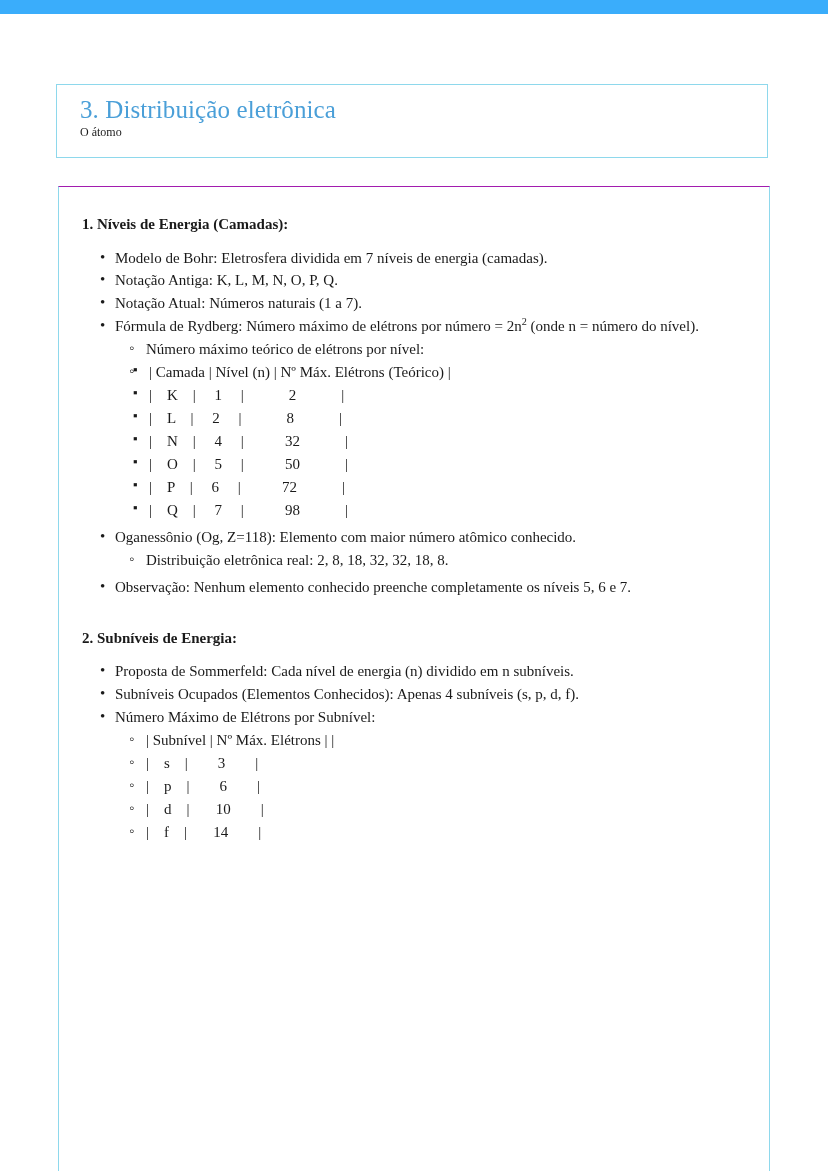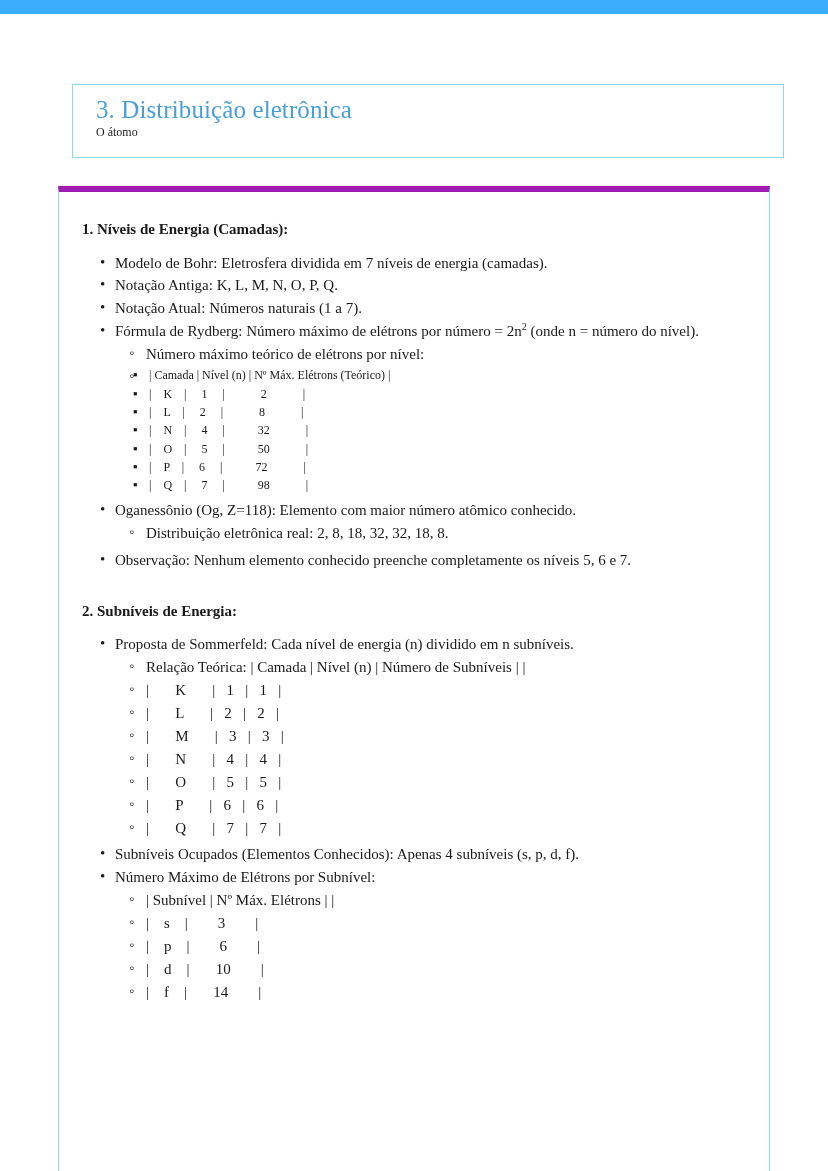--- a/index.html
+++ b/index.html
@@ -23,21 +23,21 @@
     top: 0;
     left: 0;
     width: 828px;
     height: 14px;
     background: #3aadfb;
   }
 
   
   .title-card {
     position: absolute;
-    left: 72px;
+    left: 56px;
     top: 84px;
     width: 712px;
     height: 74px;
     border: 1px solid #8ed8ec;
     background: #ffffff;
     box-sizing: border-box;
   }
   .title-inner {
     padding: 11px 0 0 23px;
   }
@@ -59,21 +59,21 @@
 
   
   .content-card {
     position: absolute;
     left: 58px;
     top: 186px;
     width: 712px;
     height: 985px;
     border-left: 1px solid #8ed8ec;
     border-right: 1px solid #8ed8ec;
-    border-top: 6px solid #a21caf;
+    border-top: 1px solid #a21caf;
     border-bottom: none;
     background: #ffffff;
     box-sizing: border-box;
     overflow: hidden;
   }
   .content-inner {
     padding: 28px 22px 0 23px;
   }
 
   
@@ -130,21 +130,21 @@
     font-size: 15px;
     line-height: 1.53;
     color: #1a1a1a;
   }
   .lvl3 {
     margin-top: 0;
   }
   .lvl3 > li {
     position: relative;
     padding-left: 26px;
-    font-size: 12px;
+    font-size: 15px;
     line-height: 1.53;
   }
   .lvl3 > li::before {
     content: "\25AA";
     position: absolute;
     left: 10px;
     top: -1px;
     font-size: 13px;
     line-height: 1.6;
     color: #1a1a1a;
@@ -211,30 +211,20 @@
       </li>
 
       <li>Observação: Nenhum elemento conhecido preenche completamente os níveis 5, 6 e 7.</li>
     </ul>
 
     <div class="section-heading second">2. Subníveis de Energia:</div>
 
     <ul class="lvl1">
       <li>
         <span>Proposta de Sommerfeld: Cada nível de energia (n) dividido em n subníveis.</span>
-        <ul class="lvl2">
-          <li>Relação Teórica: | Camada | Nível (n) | Número de Subníveis | |</li>
-          <li class="row-line">|       K       |   1   |   1   |</li>
-          <li class="row-line">|       L       |   2   |   2   |</li>
-          <li class="row-line">|       M       |   3   |   3   |</li>
-          <li class="row-line">|       N       |   4   |   4   |</li>
-          <li class="row-line">|       O       |   5   |   5   |</li>
-          <li class="row-line">|       P       |   6   |   6   |</li>
-          <li class="row-line">|       Q       |   7   |   7   |</li>
-        </ul>
       </li>
 
       <li>Subníveis Ocupados (Elementos Conhecidos): Apenas 4 subníveis (s, p, d, f).</li>
 
       <li>
         <span>Número Máximo de Elétrons por Subnível:</span>
         <ul class="lvl2">
           <li>| Subnível | Nº Máx. Elétrons | |</li>
           <li class="row-line">|    s    |        3        |</li>
           <li class="row-line">|    p    |        6        |</li>

